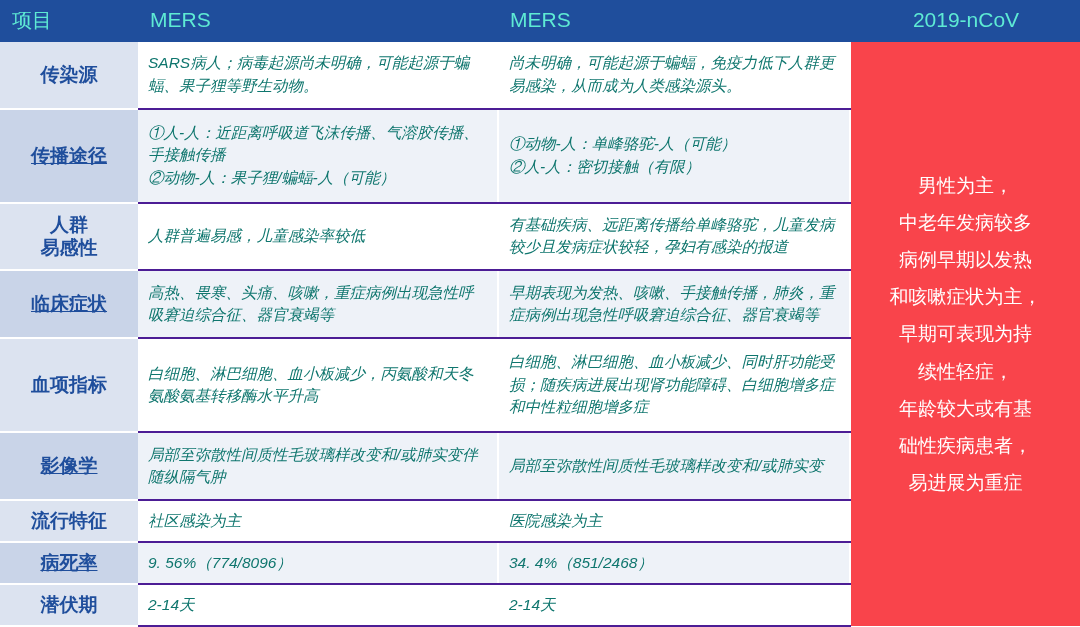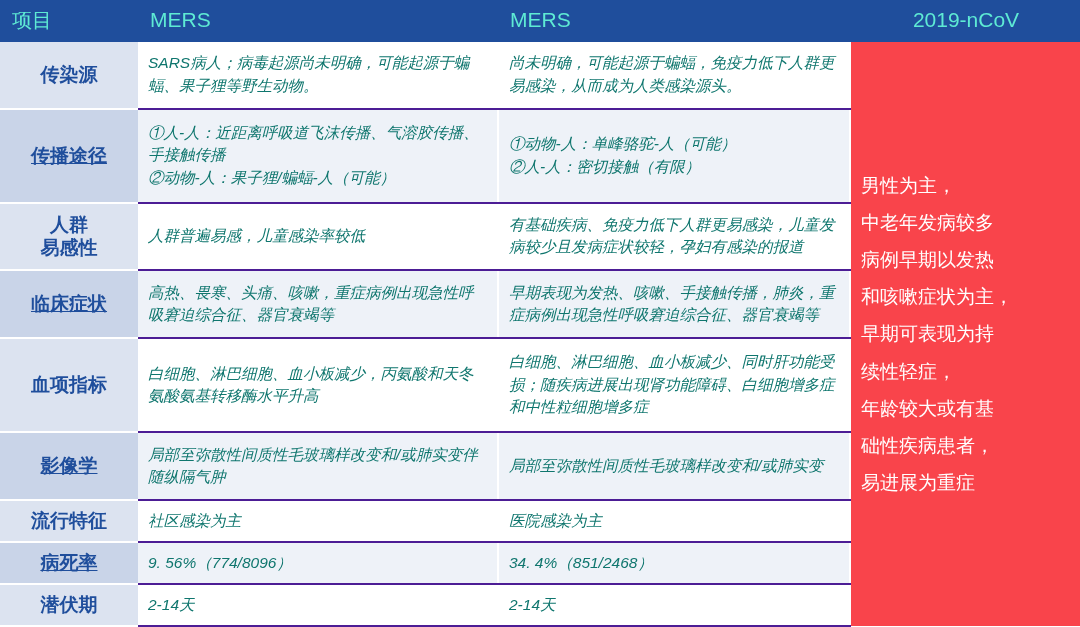--- a/index.html
+++ b/index.html
@@ -68,21 +68,21 @@
     border-right: 2px solid #ffffff;
     font-style: italic;
   }
   tr.alt td.cell { background: #EEF2F8; }
 
   td.ncov {
     background: #F9444B;
     color: #ffffff;
     font-size: 19px;
     line-height: 1.95;
-    text-align: left;
+    text-align: center;
     vertical-align: middle;
     padding: 0 10px;
     border: none;
   }
   .ncov-inner {
     display: block;
     white-space: pre-line;
     padding: 2px 0;
   }
   .rh-line { display: block; text-align: center; }
@@ -129,21 +129,21 @@
 ②动物-人：果子狸/蝙蝠-人（可能）</td>
         <td class="cell" style="white-space:pre-line">①动物-人：单峰骆驼-人（可能）
 ②人-人：密切接触（有限）</td>
       </tr>
       <tr>
         <td class="rowhead">
           <span class="rh-line">人群</span>
           <span class="rh-line">易感性</span>
         </td>
         <td class="cell">人群普遍易感，儿童感染率较低</td>
-        <td class="cell">有基础疾病、免疫力低下人群更易感染，儿童发病较少且发病症状较轻，孕妇有感染的报道</td>
+        <td class="cell">有基础疾病、远距离传播给单峰骆驼，儿童发病较少且发病症状较轻，孕妇有感染的报道</td>
       </tr>
       <tr class="alt">
         <td class="rowhead">临床症状</td>
         <td class="cell">高热、畏寒、头痛、咳嗽，重症病例出现急性呼吸窘迫综合征、器官衰竭等</td>
         <td class="cell">早期表现为发热、咳嗽、手接触传播，肺炎，重症病例出现急性呼吸窘迫综合征、器官衰竭等</td>
       </tr>
       <tr>
         <td class="rowhead">血项指标</td>
         <td class="cell">白细胞、淋巴细胞、血小板减少，丙氨酸和天冬氨酸氨基转移酶水平升高</td>
         <td class="cell">白细胞、淋巴细胞、血小板减少、同时肝功能受损；随疾病进展出现肾功能障碍、白细胞增多症和中性粒细胞增多症</td>

